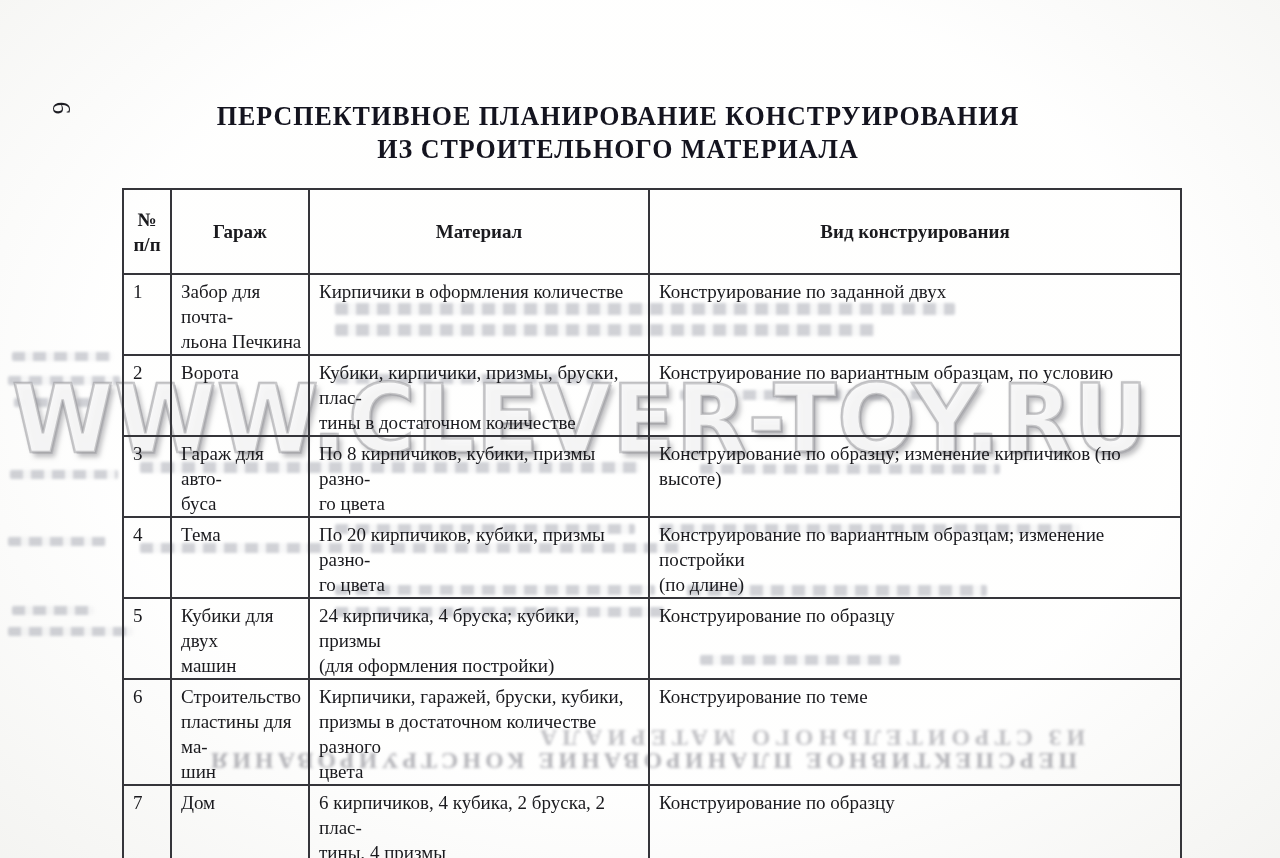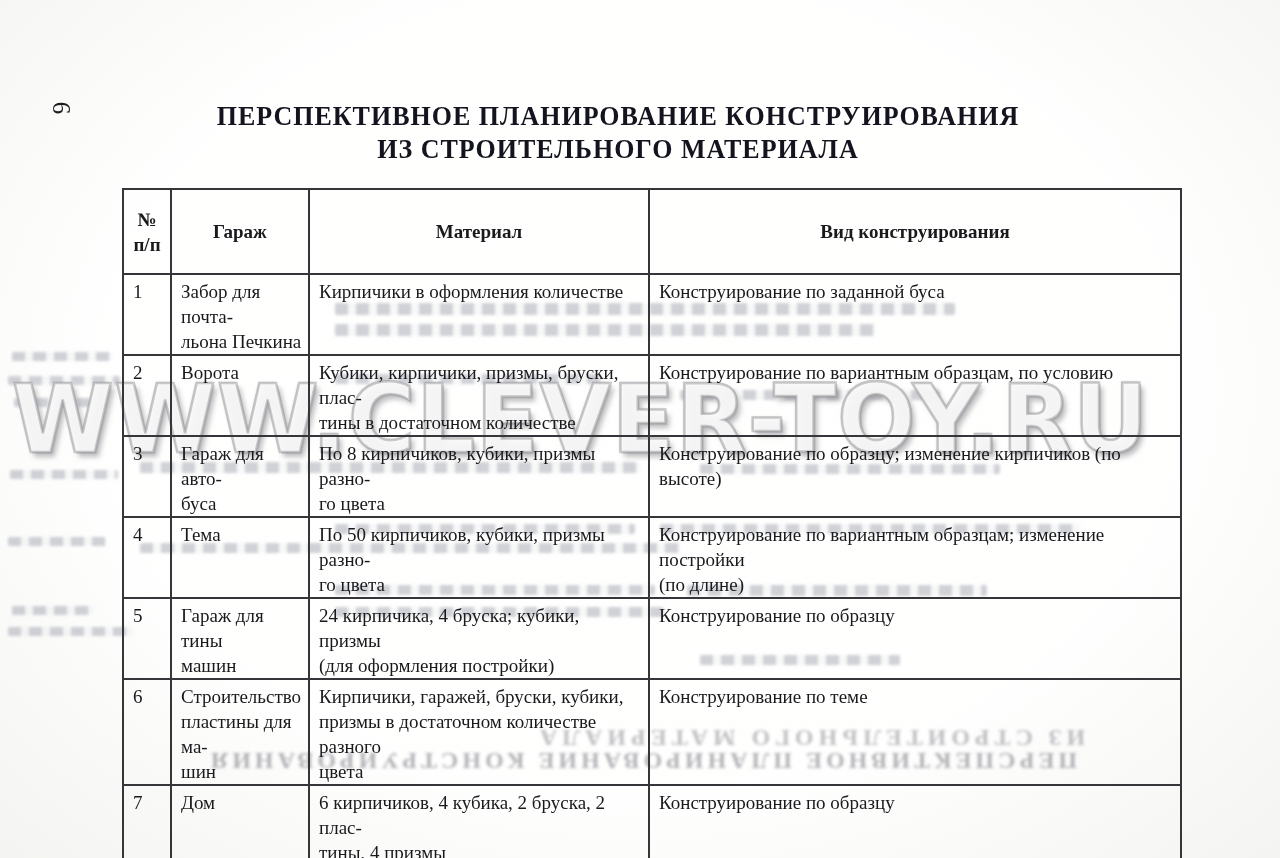--- a/index.html
+++ b/index.html
@@ -138,48 +138,48 @@
         <th>Материал</th>
         <th>Вид конструирования</th>
       </tr>
     </thead>
     <tbody id="rows">
         <tr>
       <td class="c-num">1</td>
       <td class="c-theme">Забор для почта-
 льона Печкина</td>
       <td class="c-mat">Кирпичики в оформления количестве</td>
-      <td class="c-type">Конструирование по заданной буса</td>
+      <td class="c-type">Конструирование по заданной двух</td>
     </tr>
         <tr>
       <td class="c-num">2</td>
       <td class="c-theme">Ворота</td>
       <td class="c-mat">Кубики, кирпичики, призмы, бруски, плас-
 тины в достаточном количестве</td>
       <td class="c-type">Конструирование по вариантным образцам, по условию</td>
     </tr>
         <tr>
       <td class="c-num">3</td>
       <td class="c-theme">Гараж для авто-
 буса</td>
       <td class="c-mat">По 8 кирпичиков, кубики, призмы разно-
 го цвета</td>
       <td class="c-type">Конструирование по образцу; изменение кирпичиков (по высоте)</td>
     </tr>
         <tr>
       <td class="c-num">4</td>
       <td class="c-theme">Тема</td>
-      <td class="c-mat">По 50 кирпичиков, кубики, призмы разно-
+      <td class="c-mat">По 20 кирпичиков, кубики, призмы разно-
 го цвета</td>
       <td class="c-type">Конструирование по вариантным образцам; изменение постройки
 (по длине)</td>
     </tr>
         <tr>
       <td class="c-num">5</td>
-      <td class="c-theme">Гараж для тины
+      <td class="c-theme">Кубики для двух
 машин</td>
       <td class="c-mat">24 кирпичика, 4 бруска; кубики, призмы
 (для оформления постройки)</td>
       <td class="c-type">Конструирование по образцу</td>
     </tr>
         <tr>
       <td class="c-num">6</td>
       <td class="c-theme">Строительство
 пластины для ма-
 шин</td>

